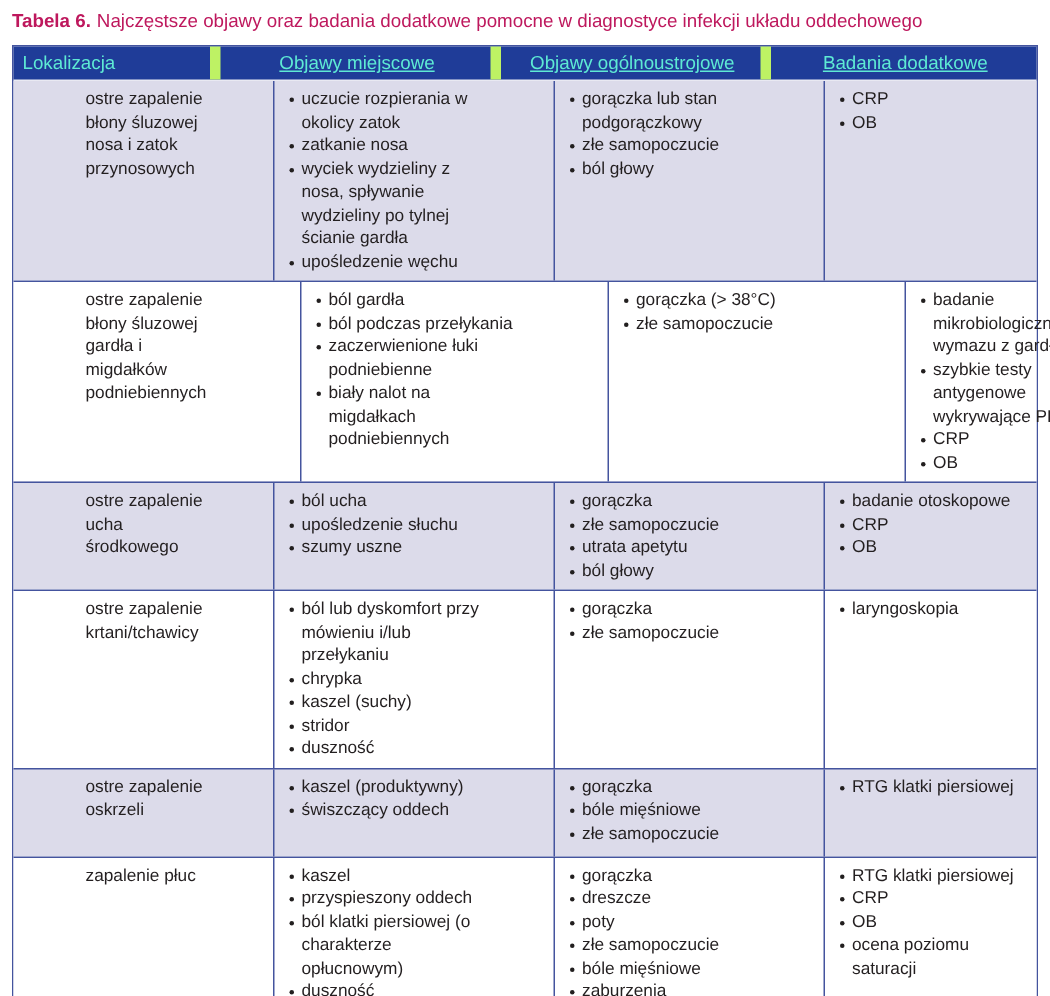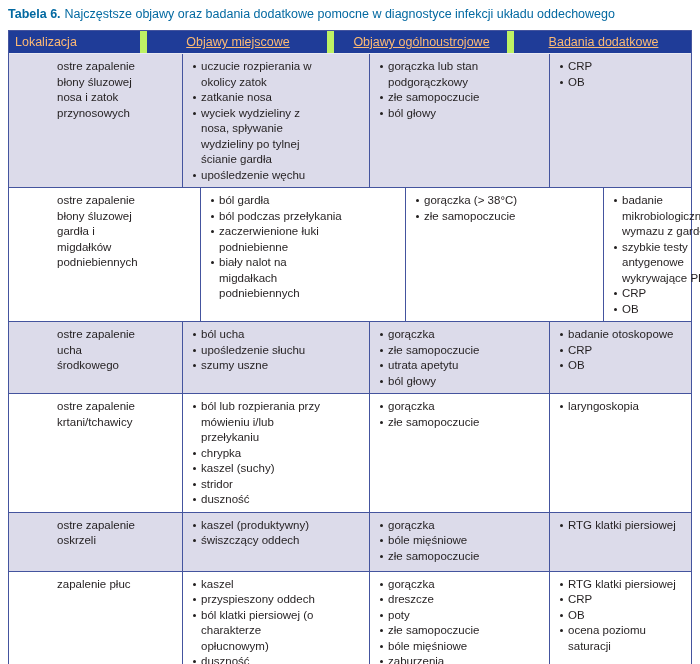--- a/index.html
+++ b/index.html
@@ -11,35 +11,35 @@
     font-family: "Liberation Sans", "DejaVu Sans", sans-serif;
     color: #231f20;
     overflow: hidden;
   }
   .page { padding: 6px 8px 0 8px; }
 
   .title {
     font-size: 12.5px;
     line-height: 16px;
     margin-bottom: 8px;
-    color: #0369a1;
+    color: #be185d;
   }
   .title .t-label { font-weight: bold; margin-right: 4px; }
 
   .med-table {
     width: 684px;
     border: 1px solid #44549e;
     background: #ffffff;
   }
 
   .thead {
     display: grid;
     grid-template-columns: 131px 187px 180px 184px;
     background: #1f3c98;
-    color: #fdba74;
+    color: #5eead4;
     border-bottom: 1px solid #e9e9f2;
   }
   .th {
     font-size: 12.5px;
     line-height: 22px;
     height: 22px;
     padding: 0 4px 0 6px;
     white-space: nowrap;
     overflow: hidden;
   }
@@ -252,21 +252,21 @@
           </div>
   </div>
 
   <div class="row">
     <div class="cell">
       <span>ostre zapalenie krtani/tchawicy</span>
     </div>
     <div class="cell">
             <div class="bullet-item">
               <span class="bullet-dot"></span>
-              <span class="bullet-text">ból lub rozpierania przy mówieniu i/lub przełykaniu</span>
+              <span class="bullet-text">ból lub dyskomfort przy mówieniu i/lub przełykaniu</span>
             </div>
             <div class="bullet-item">
               <span class="bullet-dot"></span>
               <span class="bullet-text">chrypka</span>
             </div>
             <div class="bullet-item">
               <span class="bullet-dot"></span>
               <span class="bullet-text">kaszel (suchy)</span>
             </div>
             <div class="bullet-item">

